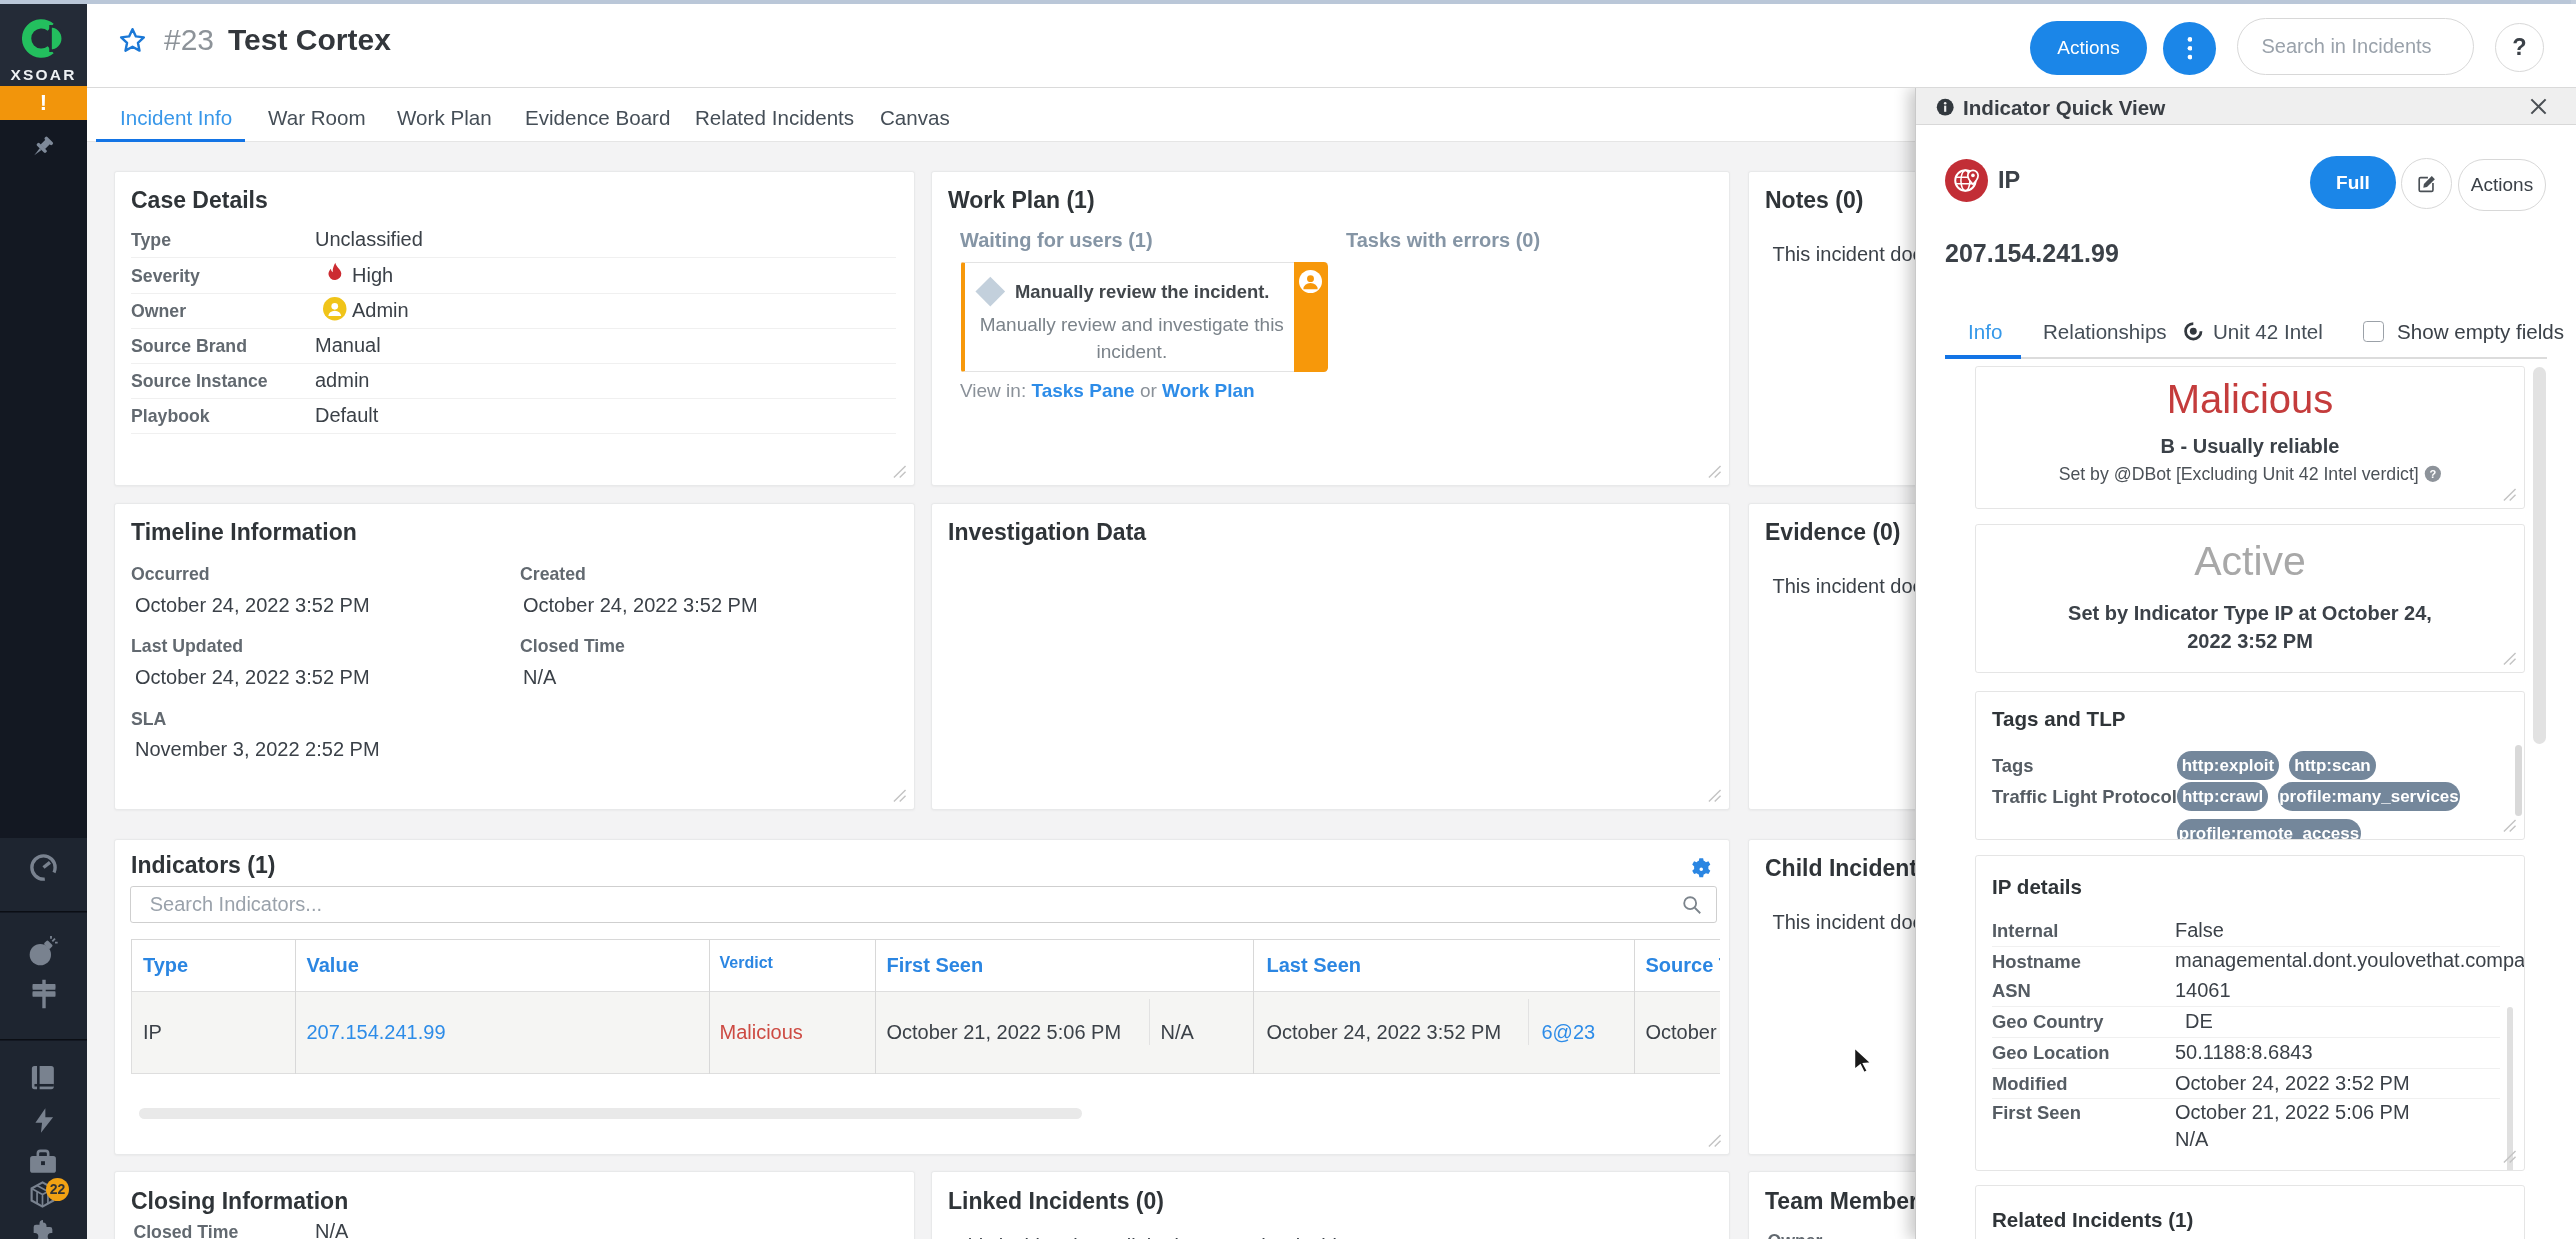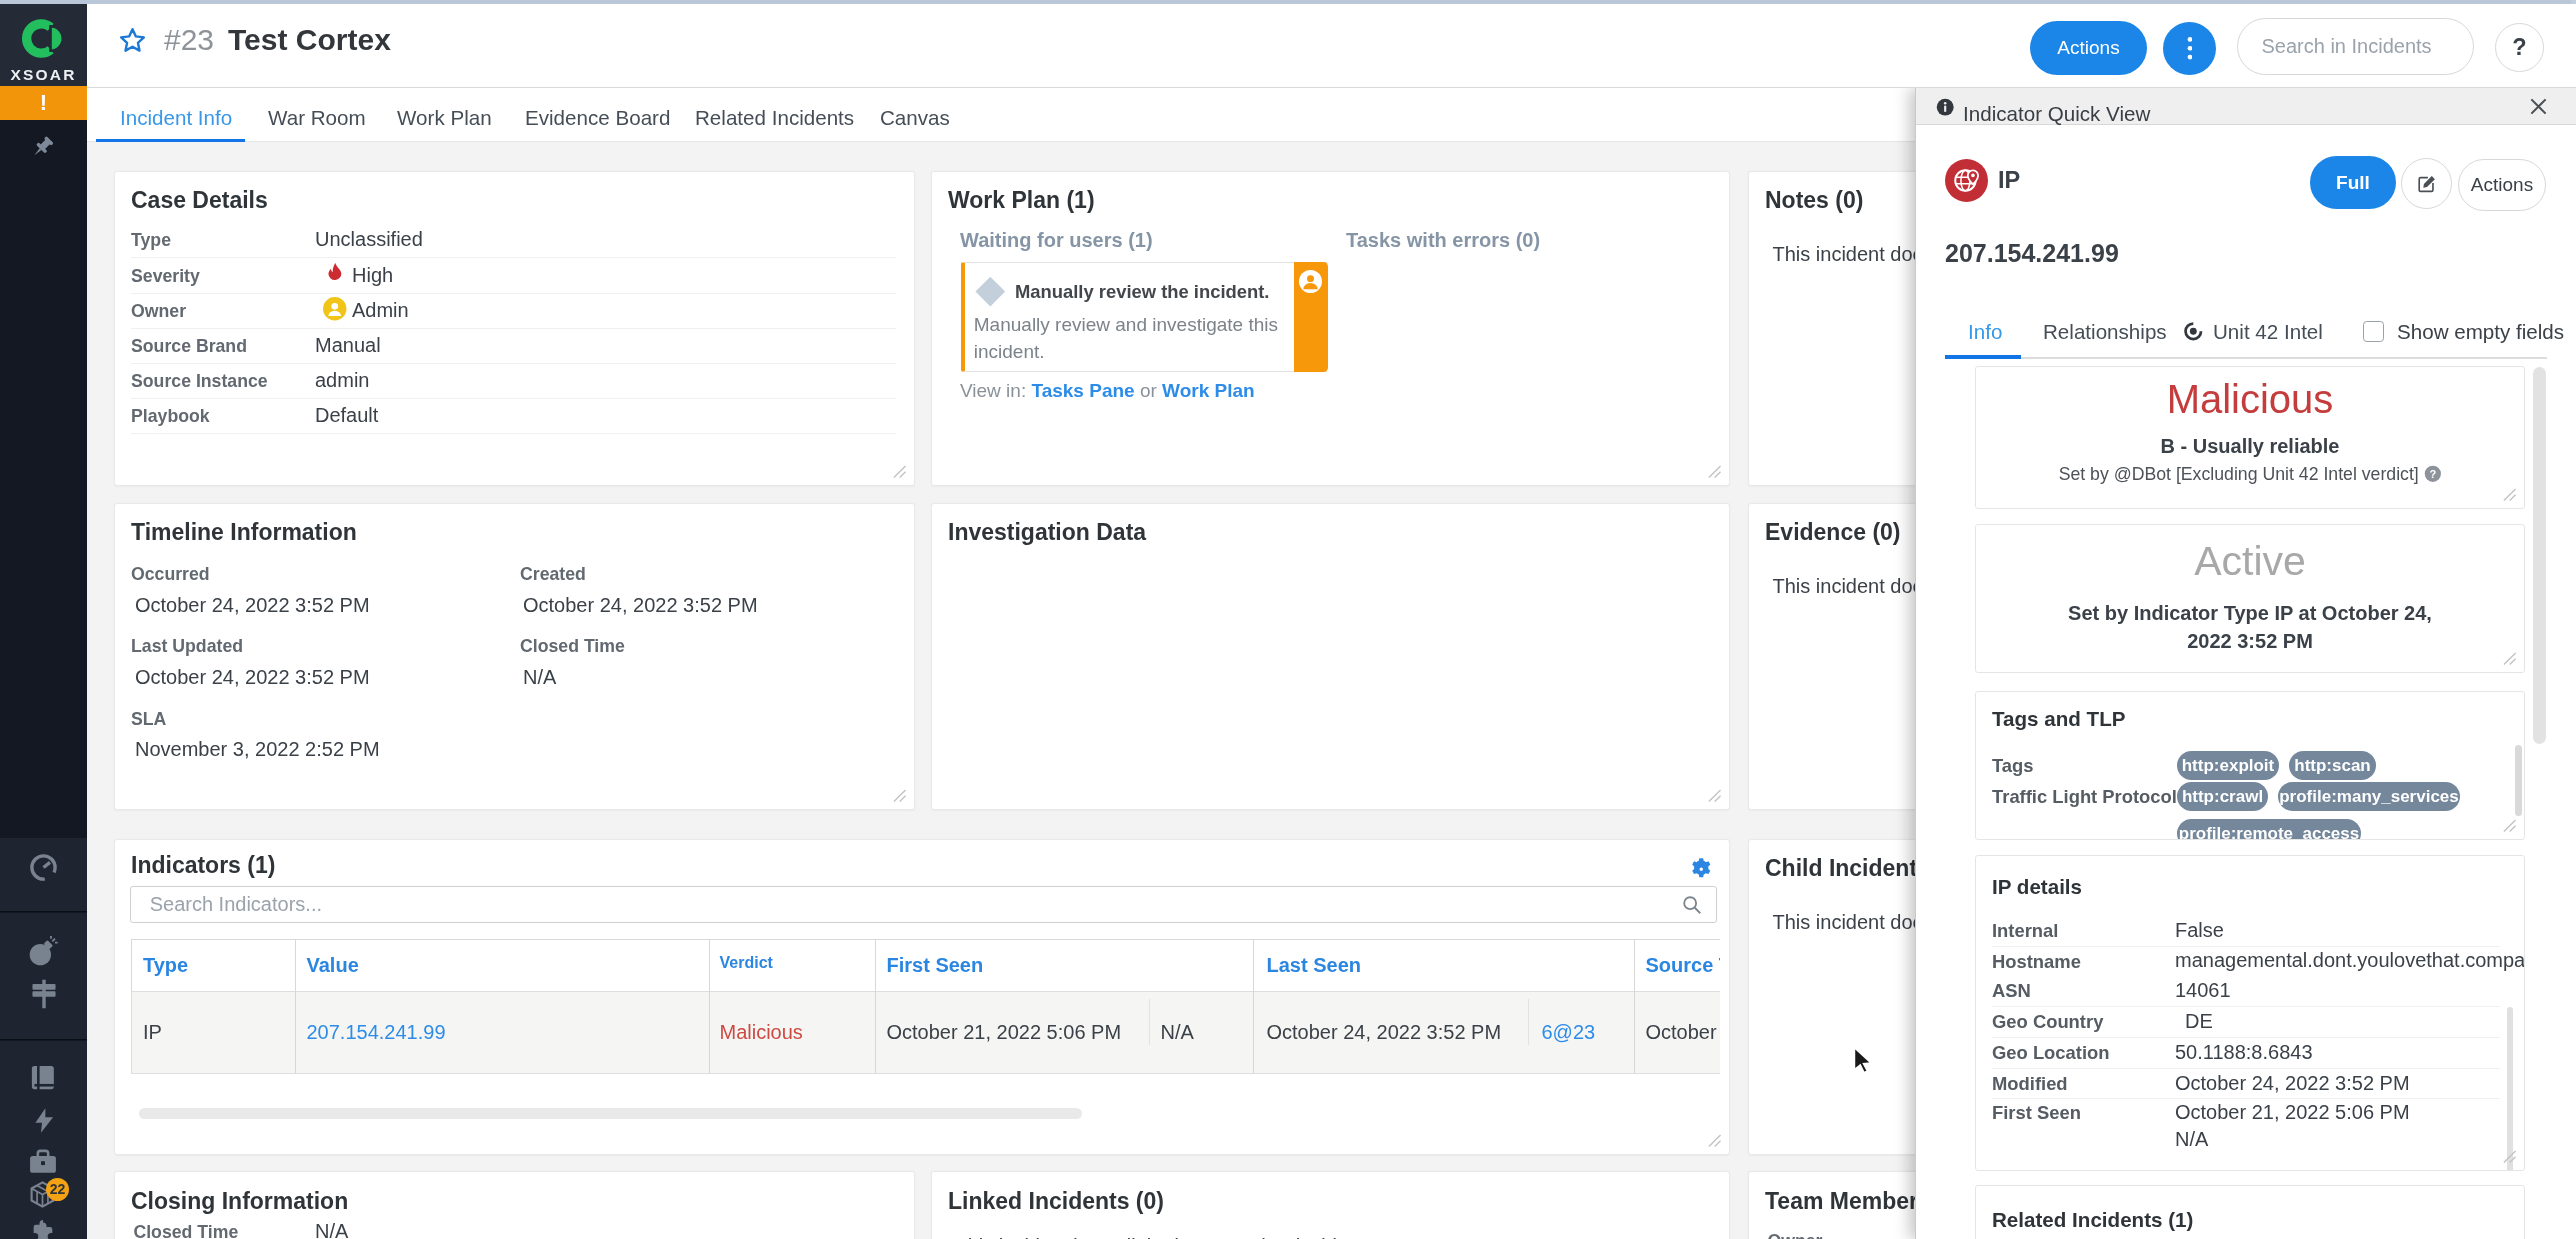--- a/index.html
+++ b/index.html
@@ -19,21 +19,21 @@
 .whitebtn { position:absolute; background:#fff; border:1.5px solid #d8d8d8; border-radius:29px;
   display:flex; align-items:center; justify-content:center; color:#3b4148; }
 
 #tabbar { left:87px; top:88px; width:2489px; height:54px; background:#fff; border-bottom:1.5px solid #e5e5e5; }
 .tab { position:absolute; top:17.7px; font-size:20.6px; color:#454e57; }
 .tabactive { color:#3897e9; }
 #tabunderline { left:8.8px; top:51px; width:149px; height:4.4px; background:#1374e5; }
 
 #content { left:87px; top:142px; width:2489px; height:1097px; background:#f3f3f4; }
 .card { position:absolute; background:#fff; border:0.7px solid #e8e9ea; border-radius:2.9px;
-  box-shadow:0 0.7px 2.2px rgba(0,0,0,0.04); }
+  box-shadow:0 0.7px 2.2px rgba(0,0,0,0.04);text-align:center; }
 .ctitle { position:absolute; left:16px; top:14.7px; font-size:23px; font-weight:bold; color:#2f3438; }
 .lbl { position:absolute; font-size:17.7px; font-weight:bold; color:#626970; }
 .val { position:absolute; font-size:20px; white-space:nowrap; color:#3b4148; }
 .rowline { position:absolute; height:0.7px; background:#f0f0f0; }
 .rsz { position:absolute; right:7.4px; bottom:5.9px; }
 
 #qv { left:1915px; top:88px; width:661px; height:1152px; background:#fff;
   border-left:0.7px solid #c9c9c9; box-shadow:-5.9px 0 14.7px rgba(0,0,0,0.22); clip-path:inset(0 0 0 -33px); }
 #qvhead { position:absolute; left:0; top:0; width:661px; height:37px; background:#efefef;
   border-bottom:0.7px solid #d8d8d8; }
@@ -301,21 +301,21 @@
     <div class="lbl" style="left:18.4px;top:59px;">Owner</div>
   </div>
 </div>
 <div id="qv" class="abs">
   <div id="qvhead">
     <svg class="abs" style="left:20px;top:9.6px;" width="18.4" height="18.4" viewBox="0 0 24 24">
         <circle cx="12" cy="12" r="11" fill="#32383e"></circle>
         <rect x="10.6" y="10" width="2.8" height="8" fill="#efefef"></rect>
         <circle cx="12" cy="6.8" r="1.7" fill="#efefef"></circle>
       </svg>
-    <div class="abs" style="left:47px;top:14px;font-size:20.6px;font-weight:normal;color:#393e44;">Indicator Quick View</div>
+    <div class="abs" style="left:47px;top:8px;font-size:20.6px;font-weight:bold;color:#393e44;">Indicator Quick View</div>
     <svg class="abs" style="left:613px;top:8.8px;" width="19" height="19" viewBox="0 0 24 24">
         <path d="M3 3 L21 21 M21 3 L3 21" stroke="#4a4f54" stroke-width="2.6"></path>
       </svg>
   </div>
 
   <svg class="abs" style="left:29px;top:71px;" width="43" height="43" viewBox="0 0 40 40">
     <circle cx="20" cy="20" r="20" fill="#c22e36"></circle>
     <circle cx="19" cy="20" r="9.5" fill="none" stroke="#fff" stroke-width="1.8"></circle>
     <ellipse cx="19" cy="20" rx="4.2" ry="9.5" fill="none" stroke="#fff" stroke-width="1.4"></ellipse>
     <path d="M9.5 17 h19 M9.5 23 h19" stroke="#fff" stroke-width="1.4"></path>

